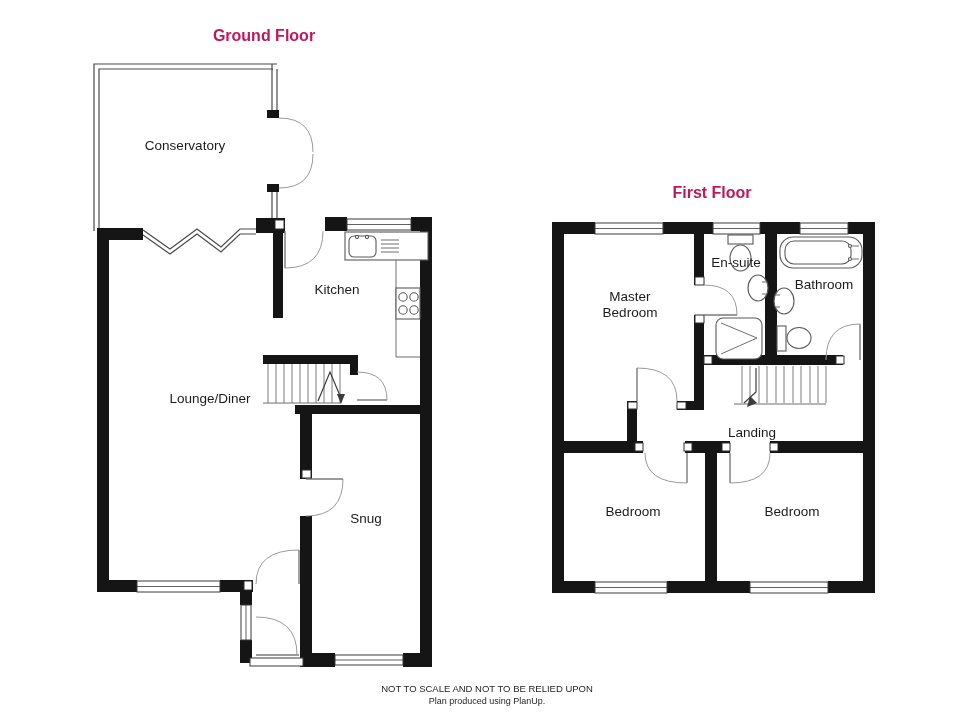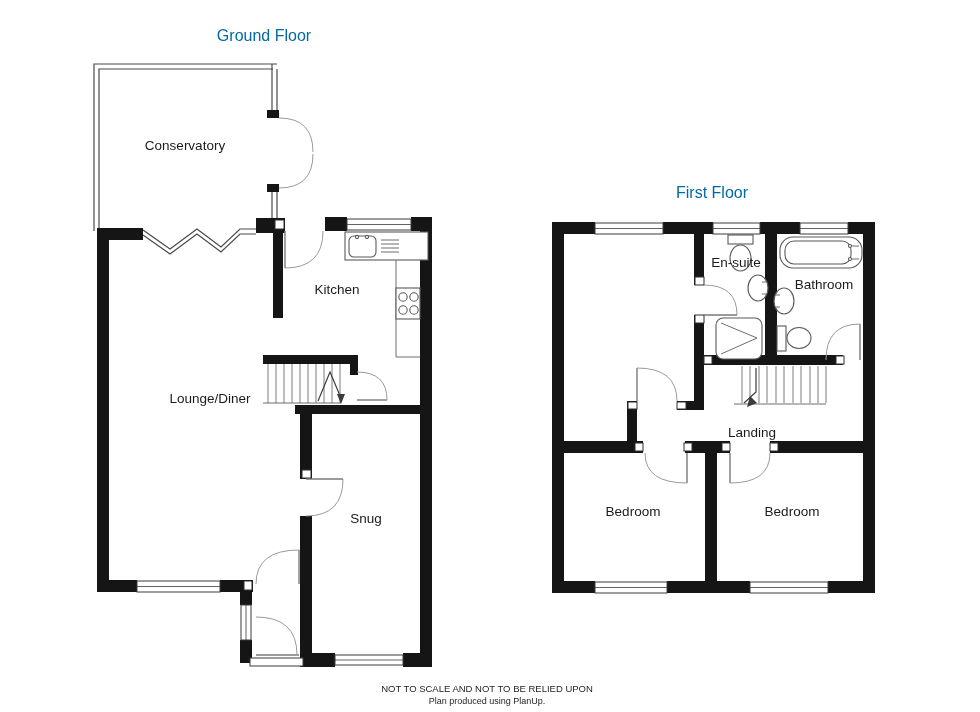--- a/index.html
+++ b/index.html
@@ -21,21 +21,21 @@
   .arrow{stroke:#3c3c3c;stroke-width:1.2;fill:none;}
   .ahead{fill:#3c3c3c;stroke:none;}
   .room-label{
     position:absolute;transform:translate(-50%,-50%);
     font-weight:normal;font-size:13.5px;color:#1b1b1b;text-align:center;
     white-space:nowrap;letter-spacing:0px;line-height:1.15;
   }
   .room-label.wrap{white-space:normal;width:94px;}
   .floor-title{
     position:absolute;transform:translate(-50%,-50%);
-    font-weight:normal;font-size:16px;color:#0369a1;white-space:nowrap;
+    font-weight:bold;font-size:16px;color:#be185d;white-space:nowrap;
   }
   #watermark{
     position:absolute;left:176px;top:282px;width:580px;height:150px;
     font-weight:bold;font-size:122px;line-height:140px;letter-spacing:-2px;
     color:#dcc2ce;mix-blend-mode:multiply;pointer-events:none;text-align:center;
     font-family:"DejaVu Sans","Liberation Sans",sans-serif;
   }
   .footer-line{
     position:absolute;left:487px;transform:translateX(-50%);
     color:#1f1f1f;white-space:nowrap;text-align:center;
@@ -302,20 +302,21 @@
 
 
 <div class="floor-title" style="left:264px;top:36px;">Ground Floor</div>
 <div class="floor-title" style="left:712px;top:193px;">First Floor</div>
 
 <div class="room-label" style="left:185px;top:146px;">Conservatory</div>
 <div class="room-label" style="left:337px;top:290px;text-align:right;">Kitchen</div>
 <div class="room-label" style="left:210px;top:399px;">Lounge/Diner</div>
 <div class="room-label" style="left:366px;top:519px;">Snug</div>
 
+<div class="room-label wrap" style="left:630px;top:305px;">Master Bedroom</div>
 <div class="room-label" style="left:736px;top:263px;">En-suite</div>
 <div class="room-label" style="left:824px;top:285px;">Bathroom</div>
 <div class="room-label" style="left:752px;top:425px;margin-top:8px;">Landing</div>
 <div class="room-label" style="left:633px;top:512px;">Bedroom</div>
 <div class="room-label" style="left:792px;top:512px;">Bedroom</div>
 
 <div id="footer-1" class="footer-line">NOT TO SCALE AND NOT TO BE RELIED UPON</div>
 <div id="footer-2" class="footer-line">Plan produced using PlanUp.</div>
 
 </div>

